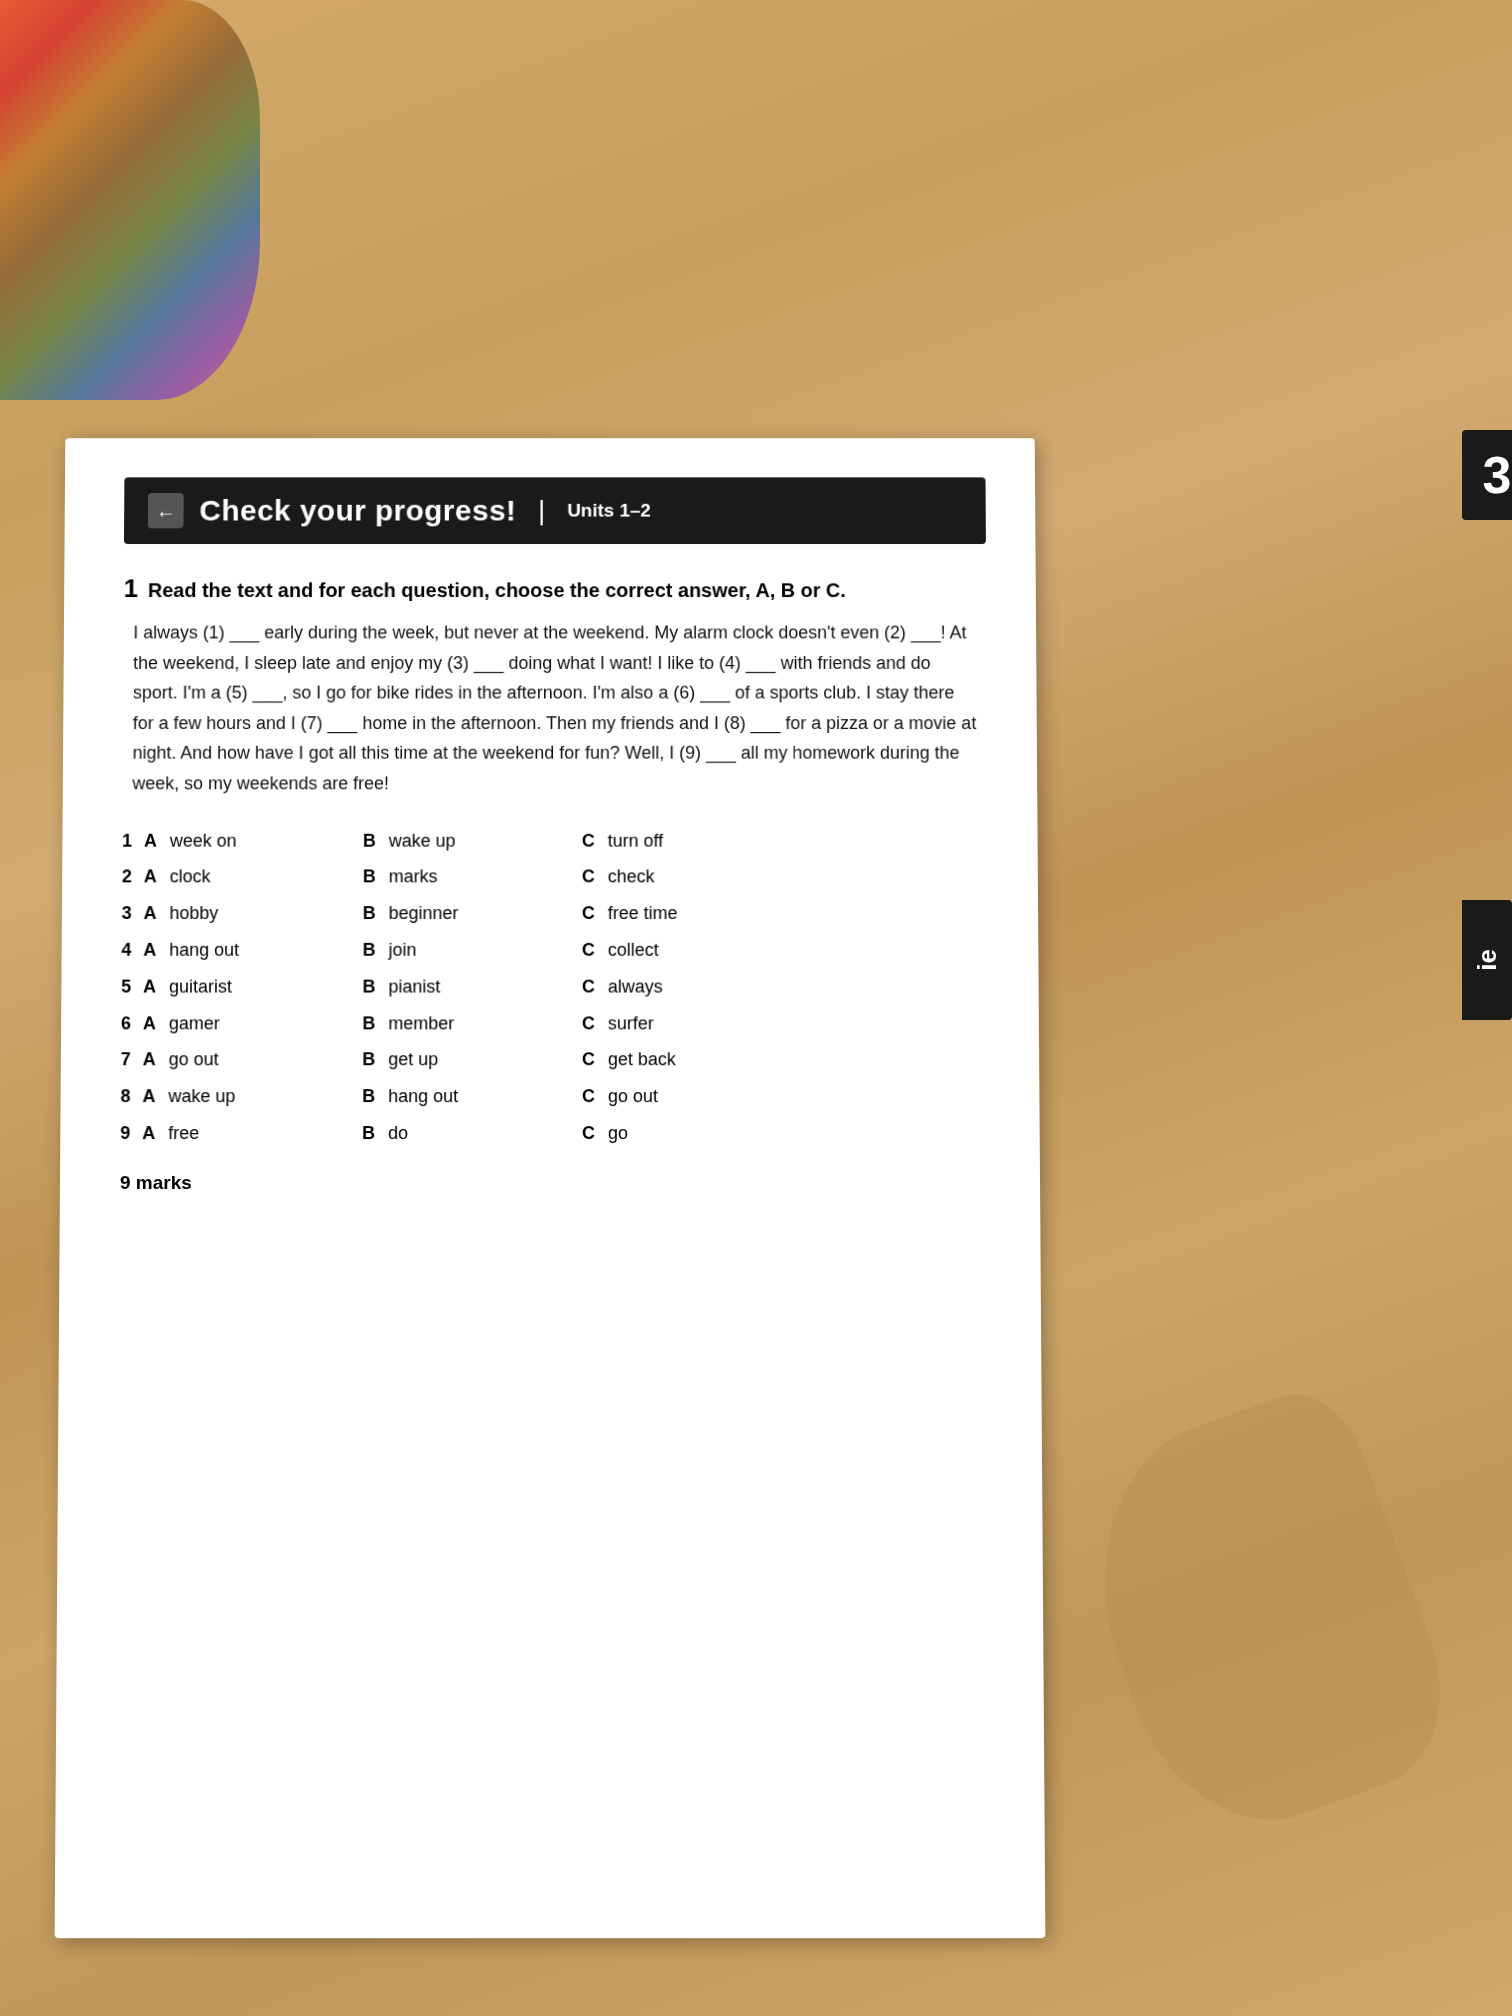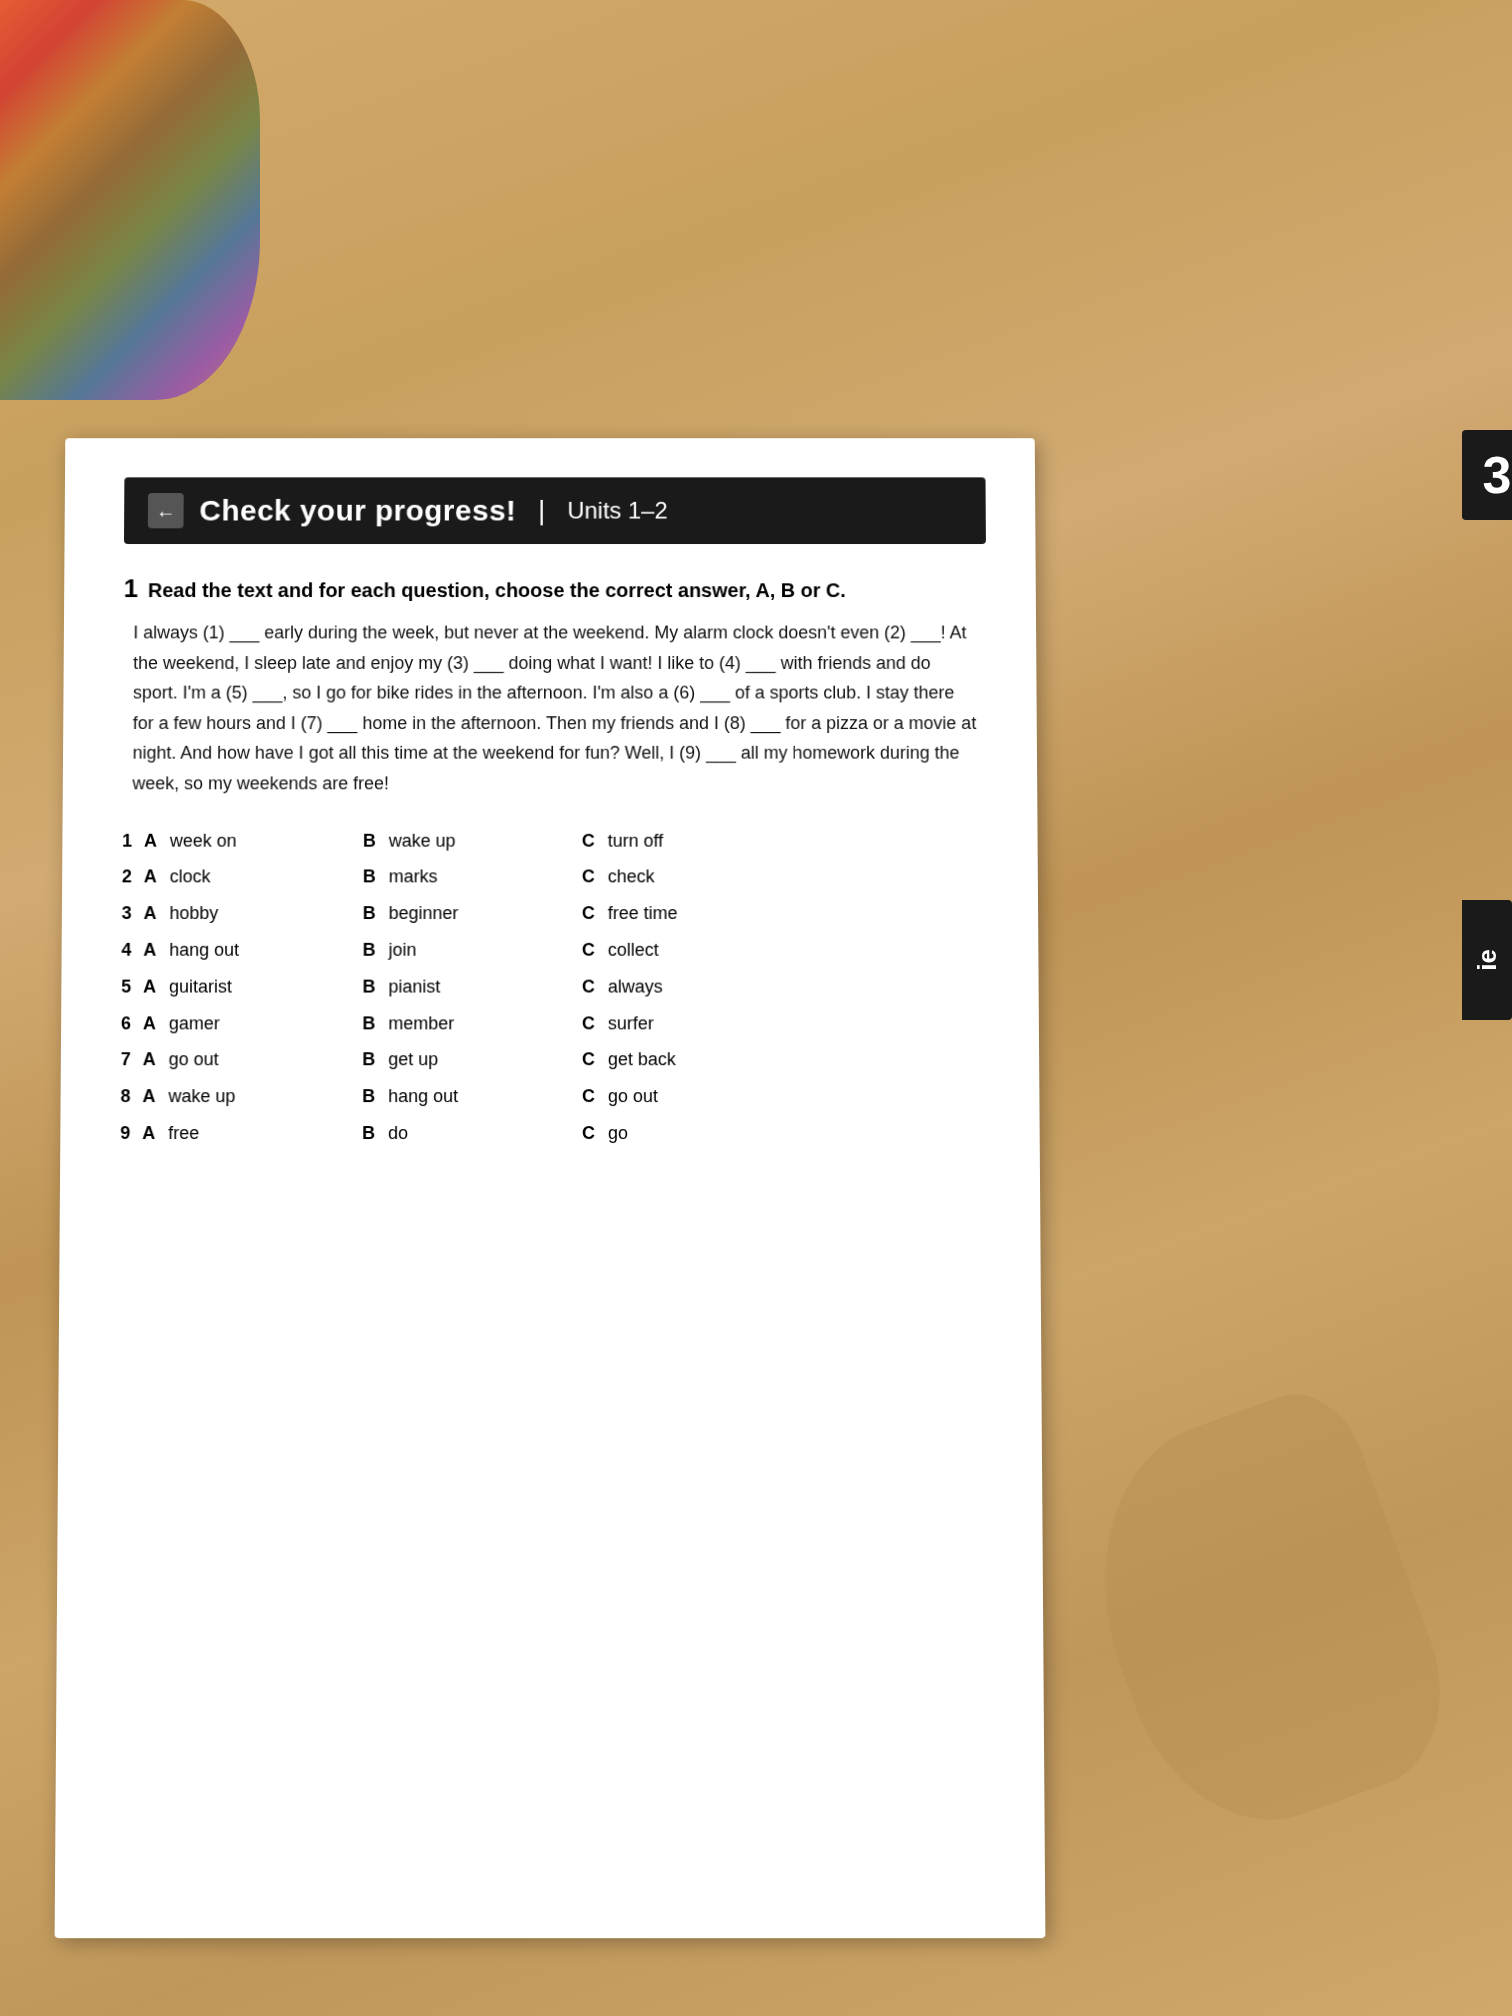--- a/index.html
+++ b/index.html
@@ -87,22 +87,22 @@
       letter-spacing: 0.5px;
     }
 
     .header-divider {
       font-size: 28px;
       font-weight: 300;
       margin: 0 6px;
     }
 
     .header-subtitle {
-      font-size: 24px;
-      font-weight: 400;
+      font-size: 19px;
+      font-weight: 700;
     }
 
     
     .section-num-badge {
       position: absolute;
       right: -20px;
       top: 430px;
       width: 70px;
       height: 90px;
       background: #1a1a1a;
@@ -384,20 +384,21 @@
         <span class="answer-value">do</span>
       </div>
       <div class="answer-col">
         <span class="answer-letter">C</span>
         <span class="answer-value">go</span>
       </div>
     </div>
 
   </div>
 
+  <div class="marks-label">9 marks</div>
 
 </div>
 
 <div class="right-tab">
   <span class="right-tab-text">ie</span>
 </div>
 
 <div class="shadow-overlay"></div>
 
 </body></html>

